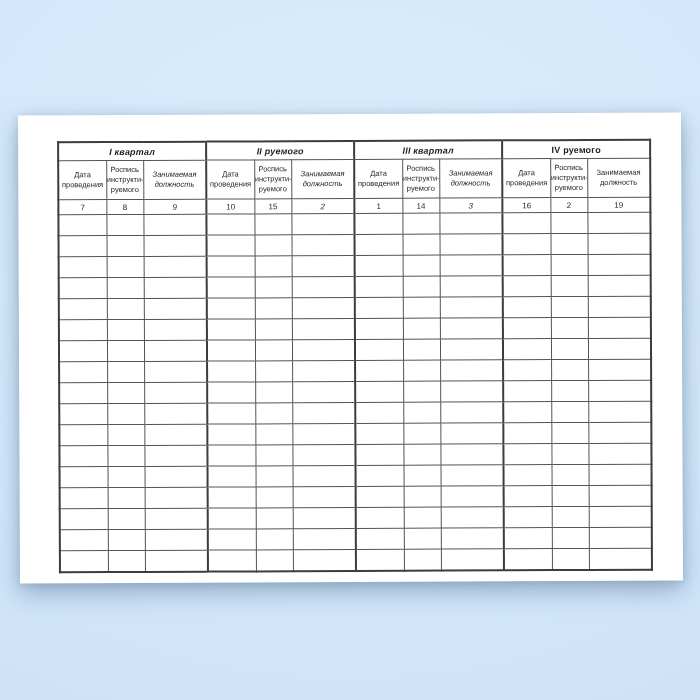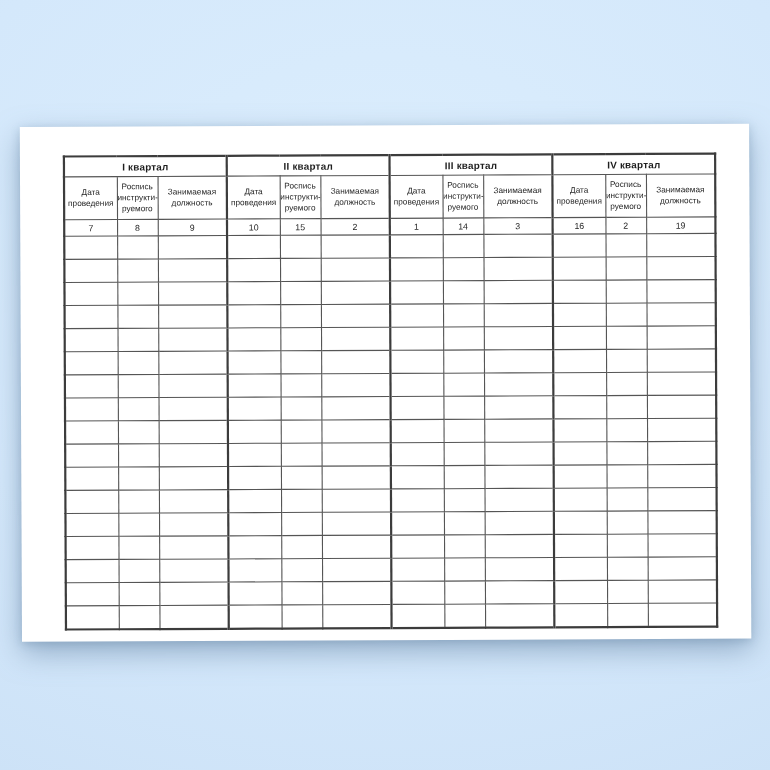--- a/index.html
+++ b/index.html
@@ -38,21 +38,21 @@
   table.journal th,
   table.journal td {
     border: 1px solid #555555;
     padding: 0;
     text-align: center;
     vertical-align: middle;
     color: #1f1f1f;
     overflow: hidden;
   }
   table.journal { border: 2px solid #3c3c3c; }
-  table.journal .qend { border-right: 2px solid #3c3c3c; }
+  table.journal .qend { border-right: 2px solid #3c3c3c; font-style: italic; }
   tr.quarter-row th {
     height: 17px;
     font-size: 9px;
     font-weight: bold;
     letter-spacing: 0.2px;
   }
   tr.labels-row th {
     height: 38px;
     font-size: 7.5px;
     font-weight: normal;
@@ -83,23 +83,23 @@
       <col class="c-date">
         <col class="c-sign">
         <col class="c-post">
       <col class="c-date">
         <col class="c-sign">
         <col class="c-post">
     </colgroup>
     <thead>
       <tr class="quarter-row">
         <th colspan="3" class="qend">I квартал</th>
-        <th colspan="3" class="qend">II квартал</th>
+        <th colspan="3" class="qend">II руемого</th>
         <th colspan="3" class="qend">III квартал</th>
-        <th colspan="3">IV квартал</th>
+        <th colspan="3">IV руемого</th>
       </tr>
       <tr class="labels-row">
         <th>Дата
 проведения</th>
         <th>Роспись
 инструкти-
 руемого</th>
         <th class="qend">Занимаемая
 должность</th>
         <th>Дата

